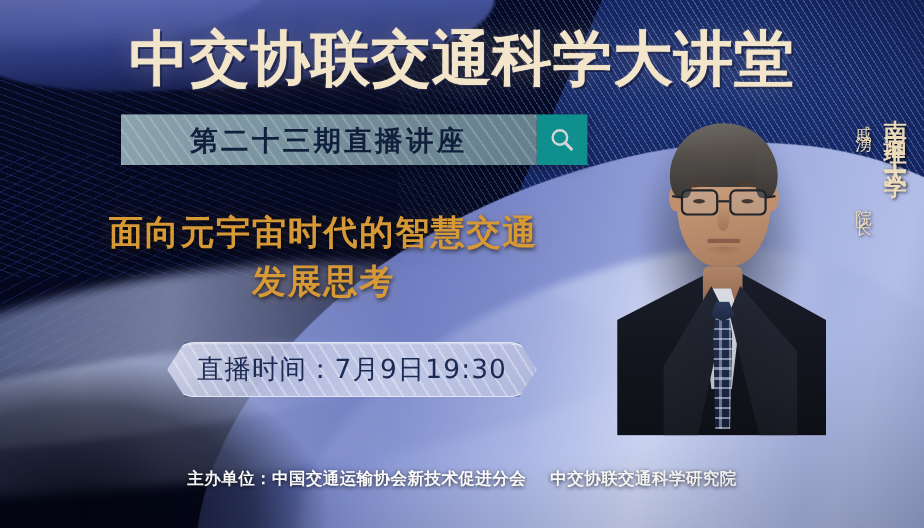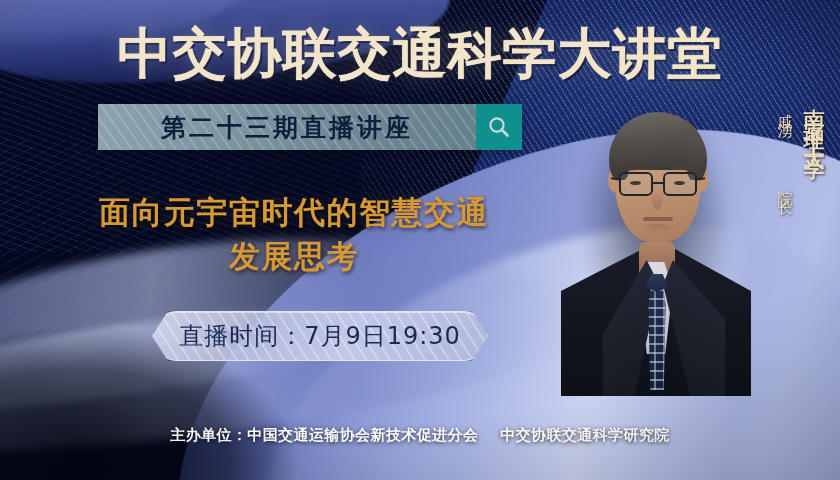--- a/index.html
+++ b/index.html
@@ -202,21 +202,21 @@
     text-align:center;
     font-family:"DejaVu Sans","Liberation Sans",sans-serif;
     font-size:54px;font-weight:700;letter-spacing:1px;
     color:#f3e5c9;
     text-shadow:0 0 1px #f3e5c9, 2px 2px 0 rgba(20,26,62,.75), 0 0 22px rgba(255,226,170,.22);
     white-space:nowrap;
   }
 
   
   .subbar{
-    position:absolute;left:98px;top:104px;width:424px;height:46px;
+    position:absolute;left:110px;top:104px;width:424px;height:46px;
     display:flex;align-items:stretch;
     box-shadow:0 2px 10px rgba(0,0,0,.35);
   }
   .subbar-body{
     flex:1;
     background:linear-gradient(100deg,#8ba3ad 0%,#7b95a1 34%,#6e8793 70%,#64808d 100%);
     display:flex;align-items:center;justify-content:center;
     position:relative;overflow:hidden;
   }
   .subbar-body::after{

